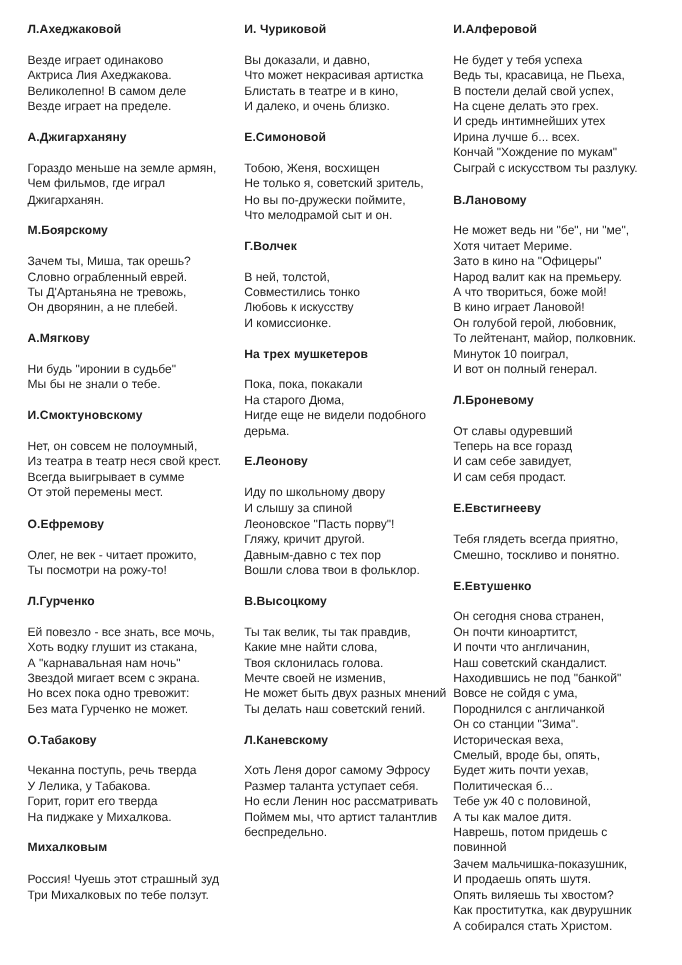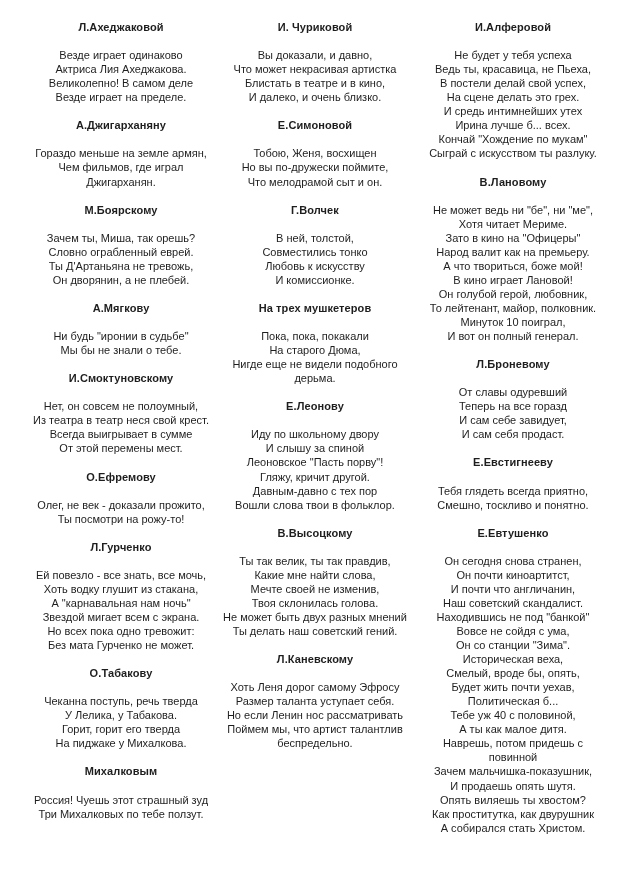--- a/index.html
+++ b/index.html
@@ -10,21 +10,20 @@
   .page {
     position: relative;
     width: 620px;
     height: 877px;
     background: #ffffff;
     font-family: "Liberation Sans", sans-serif;
     font-size: 11px;
     line-height: 14.05px;
     color: #1e1e1e;
     overflow: hidden;
-    text-align: center;
   }
   .col {
     position: absolute;
     top: 20px;
     white-space: nowrap;
   }
   .col-1 { left: 25px;  width: 192px; }
   .col-2 { left: 222px; width: 186px; }
   .col-3 { left: 412px; width: 202px; }
   .block { margin: 0 0 14.05px 0; }
@@ -67,21 +66,21 @@
       </div>
       <div class="block">
         <div class="block-title">И.Смоктуновскому</div>
         <div class="poem-line">Нет, он совсем не полоумный,</div>
         <div class="poem-line">Из театра в театр неся свой крест.</div>
         <div class="poem-line">Всегда выигрывает в сумме</div>
         <div class="poem-line">От этой перемены мест.</div>
       </div>
       <div class="block">
         <div class="block-title">О.Ефремову</div>
-        <div class="poem-line">Олег, не век - доказали прожито,</div>
+        <div class="poem-line">Олег, не век - читает прожито,</div>
         <div class="poem-line">Ты посмотри на рожу-то!</div>
       </div>
       <div class="block">
         <div class="block-title">Л.Гурченко</div>
         <div class="poem-line">Ей повезло - все знать, все мочь,</div>
         <div class="poem-line">Хоть водку глушит из стакана,</div>
         <div class="poem-line">А "карнавальная нам ночь"</div>
         <div class="poem-line">Звездой мигает всем с экрана.</div>
         <div class="poem-line">Но всех пока одно тревожит:</div>
         <div class="poem-line">Без мата Гурченко не может.</div>
@@ -103,20 +102,21 @@
       <div class="block">
         <div class="block-title">И. Чуриковой</div>
         <div class="poem-line">Вы доказали, и давно,</div>
         <div class="poem-line">Что может некрасивая артистка</div>
         <div class="poem-line">Блистать в театре и в кино,</div>
         <div class="poem-line">И далеко, и очень близко.</div>
       </div>
       <div class="block">
         <div class="block-title">Е.Симоновой</div>
         <div class="poem-line">Тобою, Женя, восхищен</div>
+        <div class="poem-line">Не только я, советский зритель,</div>
         <div class="poem-line">Но вы по-дружески поймите,</div>
         <div class="poem-line">Что мелодрамой сыт и он.</div>
       </div>
       <div class="block">
         <div class="block-title">Г.Волчек</div>
         <div class="poem-line">В ней, толстой,</div>
         <div class="poem-line">Совместились тонко</div>
         <div class="poem-line">Любовь к искусству</div>
         <div class="poem-line">И комиссионке.</div>
       </div>
@@ -133,22 +133,22 @@
         <div class="poem-line">И слышу за спиной</div>
         <div class="poem-line">Леоновское "Пасть порву"!</div>
         <div class="poem-line">Гляжу, кричит другой.</div>
         <div class="poem-line">Давным-давно с тех пор</div>
         <div class="poem-line">Вошли слова твои в фольклор.</div>
       </div>
       <div class="block">
         <div class="block-title">В.Высоцкому</div>
         <div class="poem-line">Ты так велик, ты так правдив,</div>
         <div class="poem-line">Какие мне найти слова,</div>
+        <div class="poem-line">Твоя склонилась голова.</div>
         <div class="poem-line">Мечте своей не изменив,</div>
-        <div class="poem-line">Твоя склонилась голова.</div>
         <div class="poem-line">Не может быть двух разных мнений</div>
         <div class="poem-line">Ты делать наш советский гений.</div>
       </div>
       <div class="block">
         <div class="block-title">Л.Каневскому</div>
         <div class="poem-line">Хоть Леня дорог самому Эфросу</div>
         <div class="poem-line">Размер таланта уступает себя.</div>
         <div class="poem-line">Но если Ленин нос рассматривать</div>
         <div class="poem-line">Поймем мы, что артист талантлив</div>
         <div class="poem-line">беспредельно.</div>
@@ -192,20 +192,21 @@
         <div class="poem-line">Смешно, тоскливо и понятно.</div>
       </div>
       <div class="block">
         <div class="block-title">Е.Евтушенко</div>
         <div class="poem-line">Он сегодня снова странен,</div>
         <div class="poem-line">Он почти киноартитст,</div>
         <div class="poem-line">И почти что англичанин,</div>
         <div class="poem-line">Наш советский скандалист.</div>
         <div class="poem-line">Находившись не под "банкой"</div>
         <div class="poem-line">Вовсе не сойдя с ума,</div>
+        <div class="poem-line">Породнился с англичанкой</div>
         <div class="poem-line">Он со станции "Зима".</div>
         <div class="poem-line">Историческая веха,</div>
         <div class="poem-line">Смелый, вроде бы, опять,</div>
         <div class="poem-line">Будет жить почти уехав,</div>
         <div class="poem-line">Политическая б...</div>
         <div class="poem-line">Тебе уж 40 с половиной,</div>
         <div class="poem-line">А ты как малое дитя.</div>
         <div class="poem-line">Наврешь, потом придешь с</div>
         <div class="poem-line">повинной</div>
         <div class="poem-line">Зачем мальчишка-показушник,</div>

